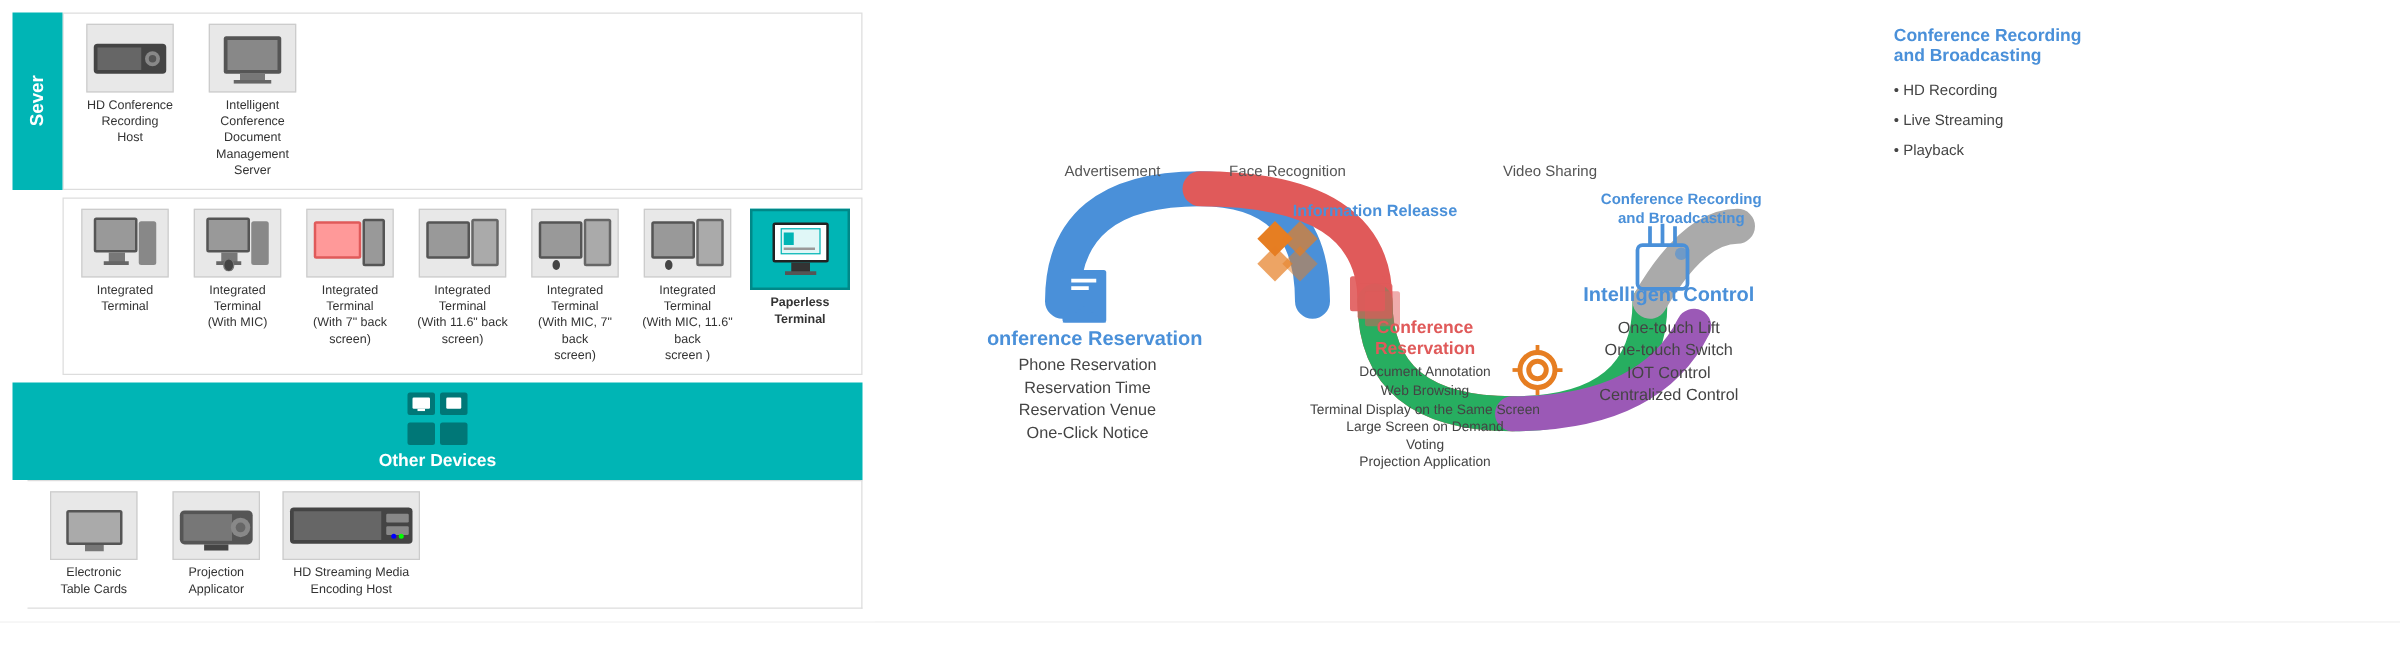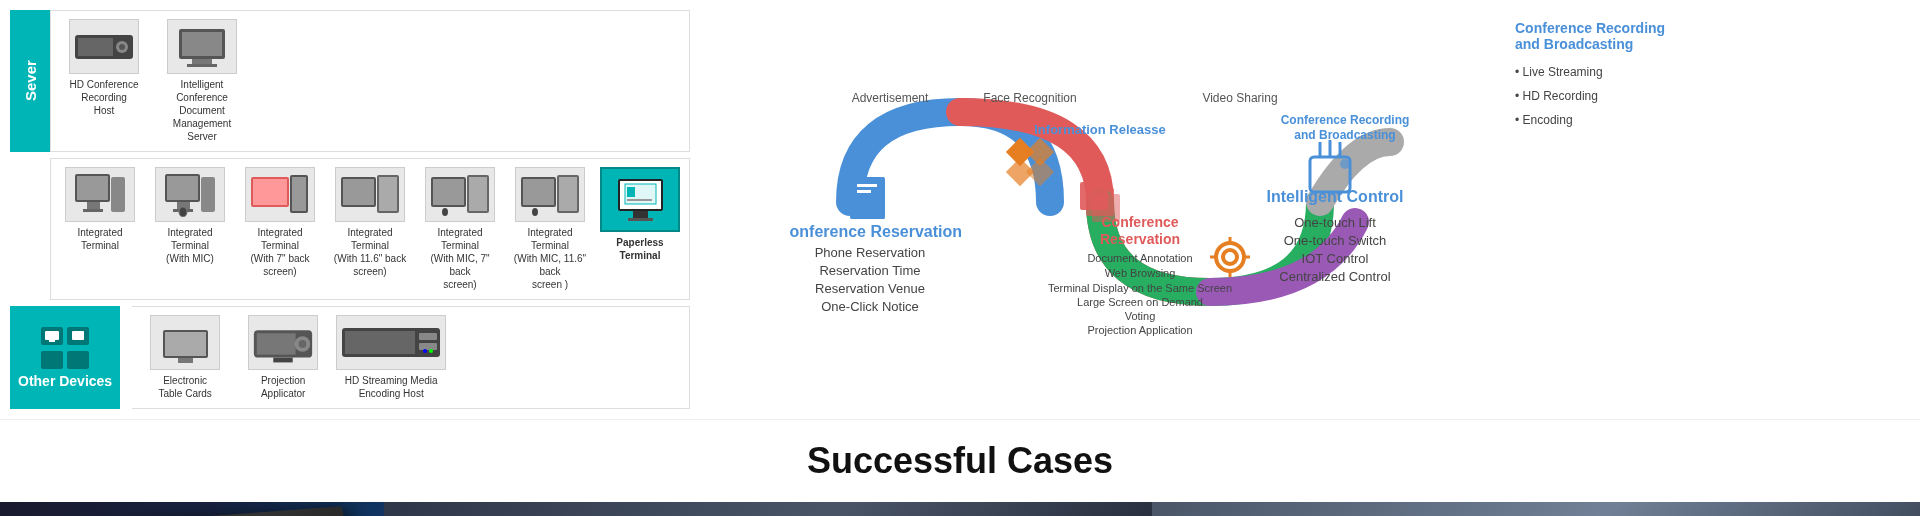--- a/index.html
+++ b/index.html
@@ -87,20 +87,21 @@
     .device-label {
       font-size: 10px;
       color: #333;
       line-height: 1.3;
     }
 
     .other-devices-row {
       display: flex;
       align-items: stretch;
       margin-top: 6px;
+      flex-direction: column;
     }
 
     .other-label {
       background: #00b5b5;
       color: white;
       font-weight: bold;
       font-size: 12px;
       padding: 8px 6px;
       display: flex;
       align-items: center;
@@ -455,23 +456,23 @@
         <text x="545" y="181" text-anchor="middle" font-size="13" fill="#444">IOT Control</text>
         <text x="545" y="199" text-anchor="middle" font-size="13" fill="#444">Centralized Control</text>
 
       </svg>
     </div>
 
     <div class="right-panel">
       <div style="margin-top:10px;">
         <div style="font-size:14px; font-weight:bold; color:#4a90d9; margin-bottom:8px;">Conference Recording<br>and Broadcasting</div>
         <div style="font-size:12px; color:#444; line-height:2;">
+          <div>• HD Recording</div>
           <div>• Live Streaming</div>
-          <div>• HD Recording</div>
-          <div>• Encoding</div>
+          <div>• Playback</div>
         </div>
       </div>
     </div>
 
   </div>
 </div>
 
 <div class="successful-cases">
   <div class="successful-cases-title">Successful Cases</div>
 </div>

